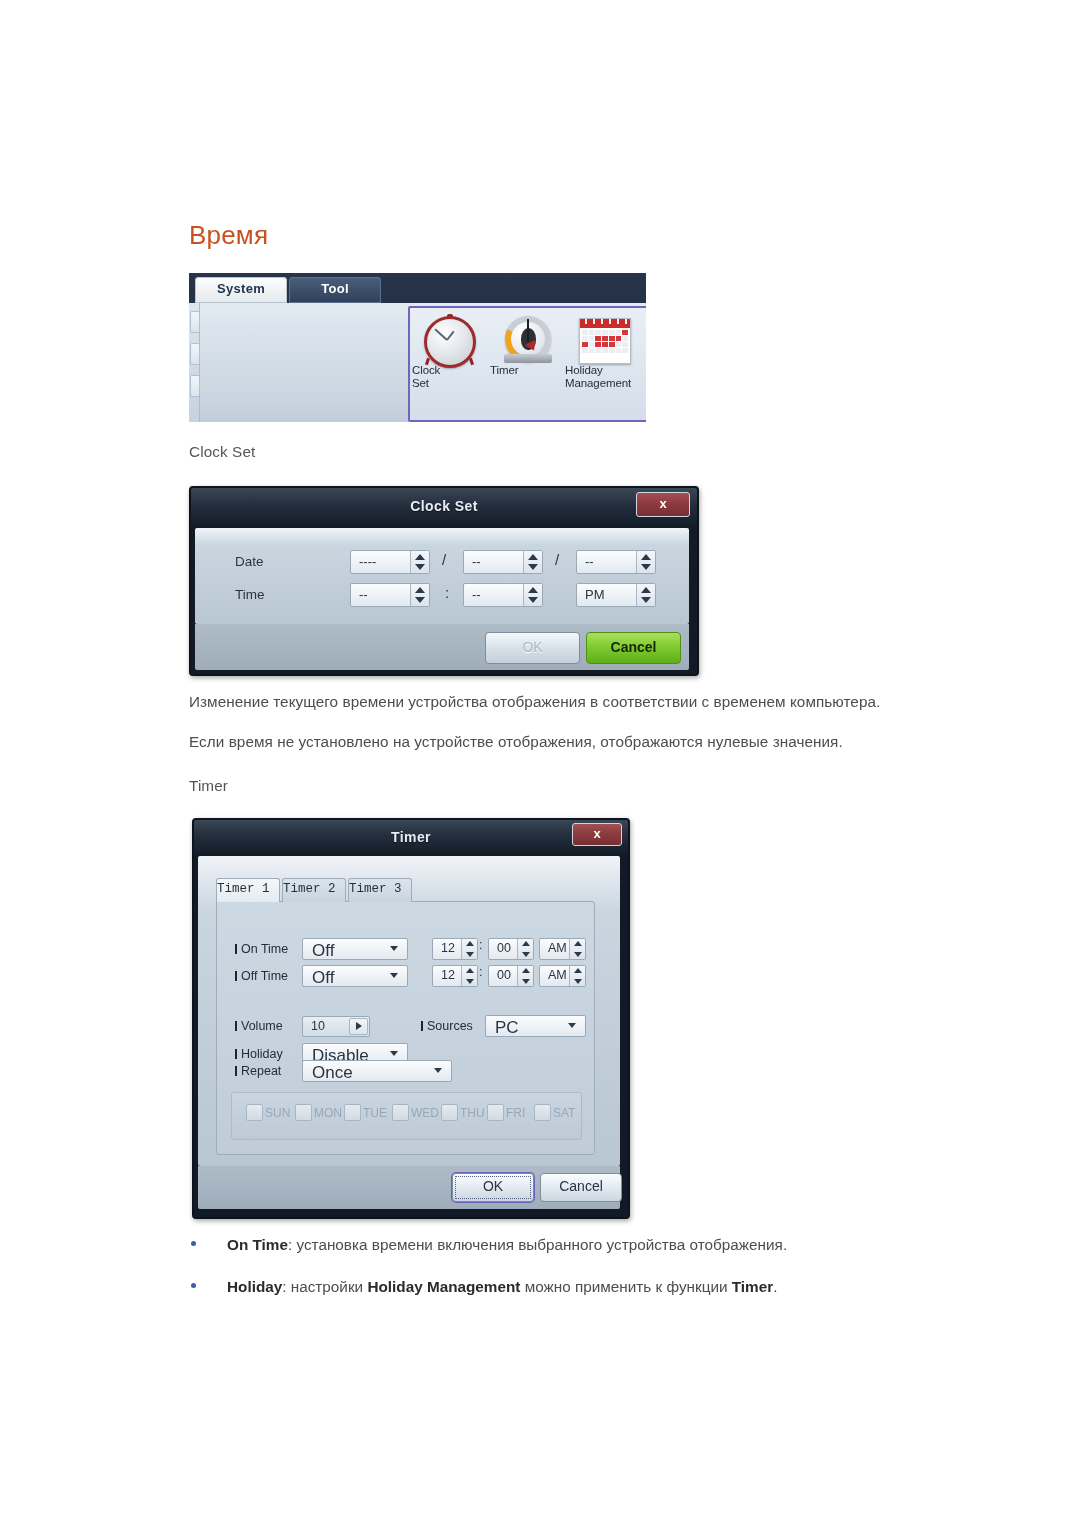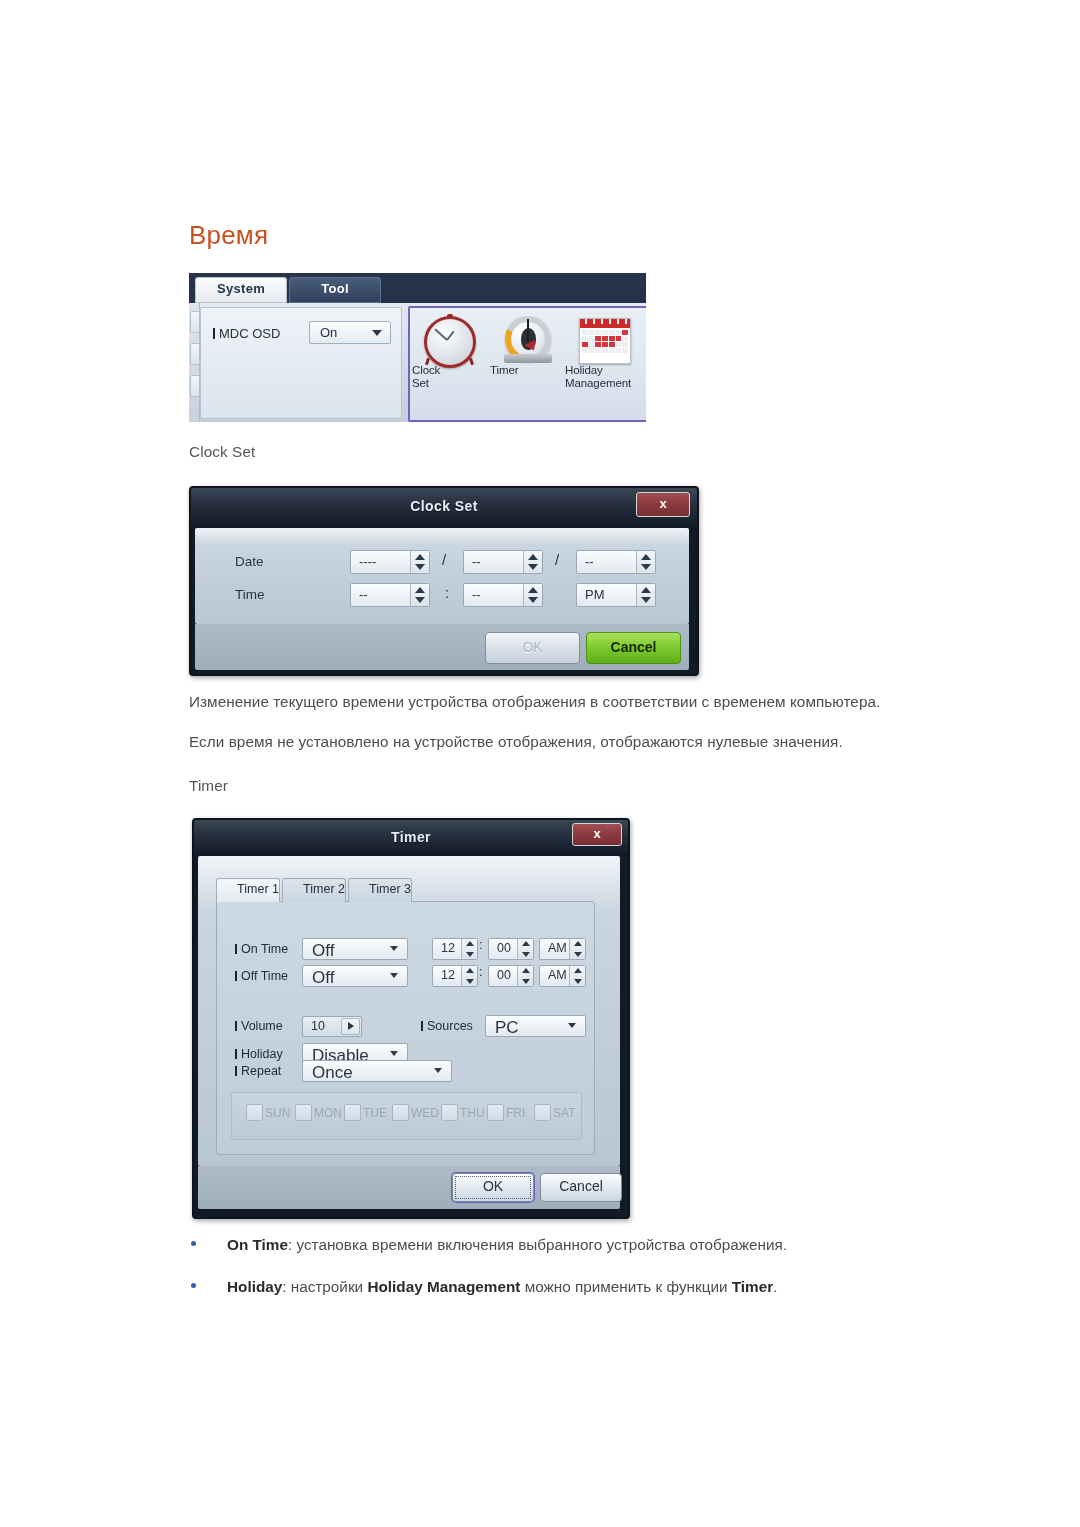--- a/index.html
+++ b/index.html
@@ -453,26 +453,27 @@
     outline: 1px dotted #55607a;
     outline-offset: -4px;
   }
 
   
   .ttab {
     position: absolute;
     top: 0;
     height: 23px;
     line-height: 21px;
-    text-align: right;
+    text-align: left;
     font-size: 12.5px;
     border: 1px solid #9fadbb;
     border-bottom: none;
     border-radius: 3px 3px 0 0;
     color: #23303e;
+    font-family: Liberation Mono, monospace;
   }
   .ttab.active {
     background: linear-gradient(180deg,#f3f7fa,#e3ebf2);
     z-index: 3;
   }
   .ttab.inactive {
     background: linear-gradient(180deg,#dbe4ec,#c8d4de);
     z-index: 1;
   }
   #timer-tabpanel {
@@ -494,20 +495,21 @@
     background: #1b2430;
     margin-right: 4px;
     vertical-align: -1px;
   }
   .vol-field {
     position: absolute;
     height: 19px;
     background: linear-gradient(180deg,#e7eef4,#d3dde6);
     border: 1px solid #9aa9b8;
     border-radius: 2px;
+    padding-left: 8px;
   }
   .vol-field .vv {
     position: absolute; left: 8px; top: 2px;
     font-size: 12.5px; color: #2a3440;
   }
   .vol-field .vbtn {
     position: absolute; right: 1px; top: 1px;
     width: 17px; height: 15px;
     background: linear-gradient(180deg,#f2f6fa,#dde5ec);
     border: 1px solid #a9b6c3;
@@ -558,29 +560,20 @@
   </div>
 
   <div id="ribbon-body">
 
     <div id="rail">
       <div class="rail-notch" style="top:8px"></div>
       <div class="rail-notch" style="top:40px"></div>
       <div class="rail-notch" style="top:72px"></div>
     </div>
 
-    <div id="left-pane">
-      <div id="mdc-osd-label">
-        <span class="bar"></span><span>MDC OSD</span>
-      </div>
-      <div id="mdc-osd-select">
-        <span class="val">On</span>
-        <span class="caret-down"></span>
-      </div>
-    </div>
 
     <div id="icon-group">
 
       <div id="ico-clock" class="ribbon-icon">
         <div class="glyph">
           <div class="clock-top-knob"></div>
           <div class="clock-face">
             <div class="hand-m"></div>
             <div class="hand-h"></div>
           </div>

